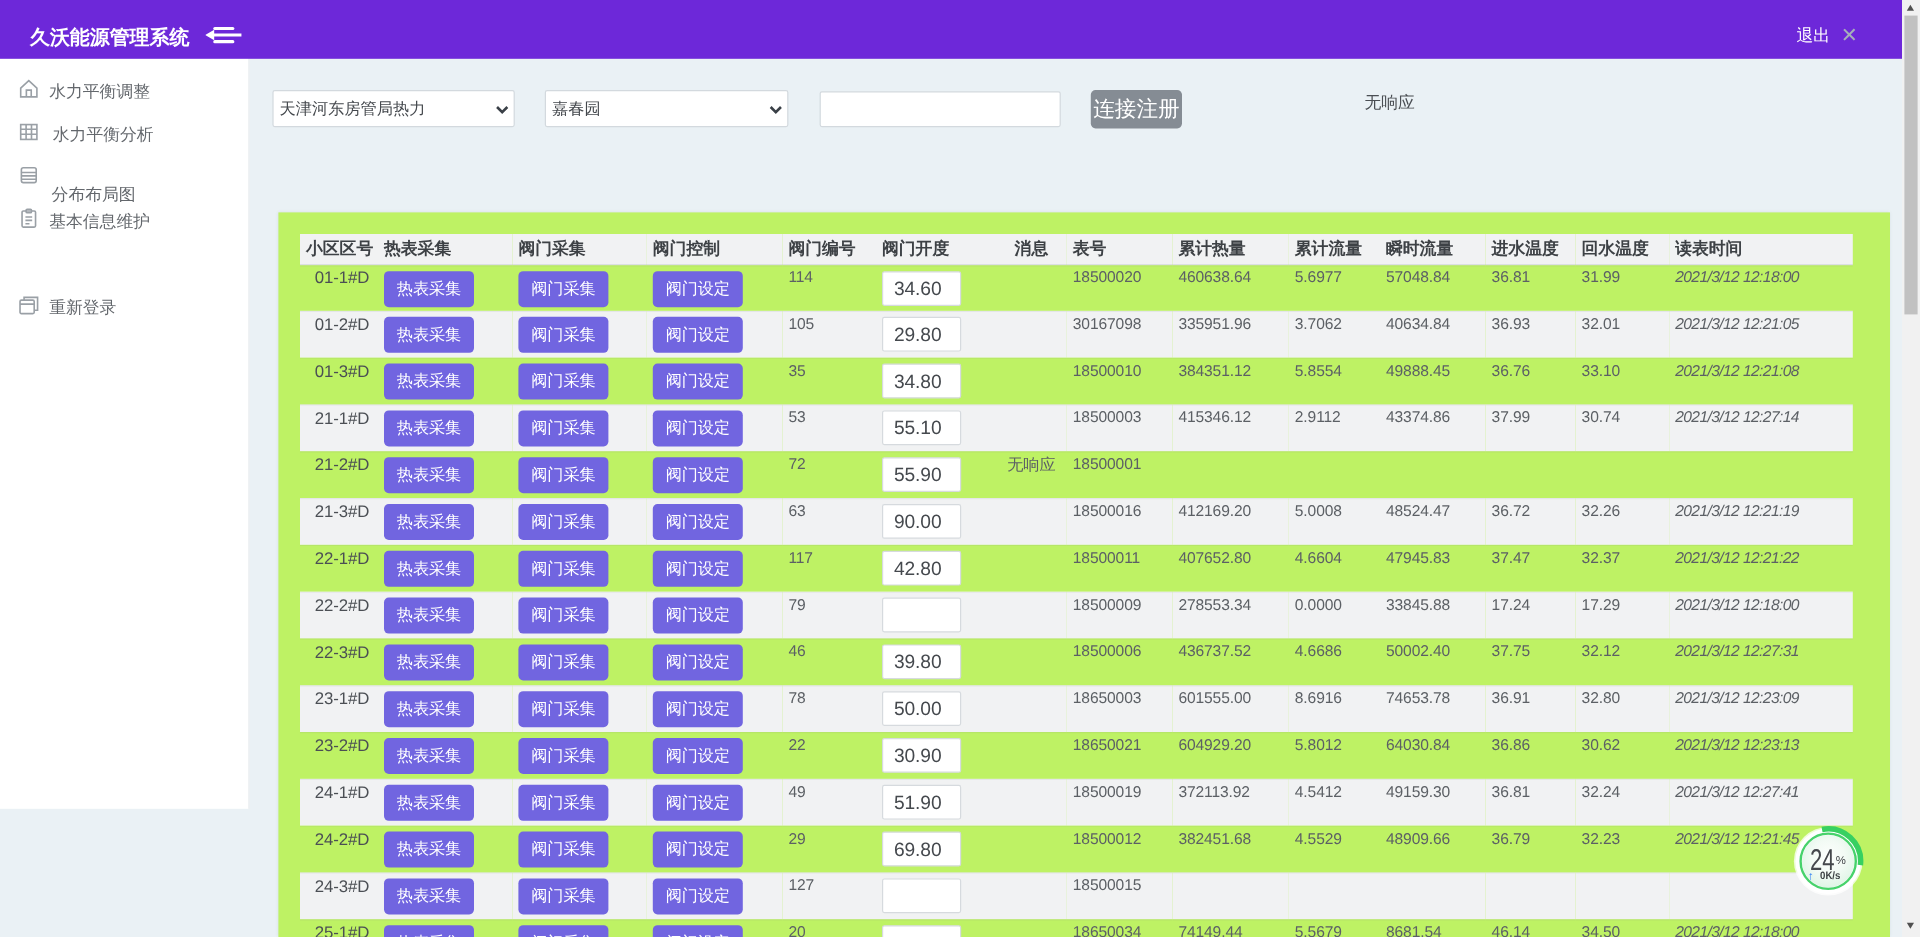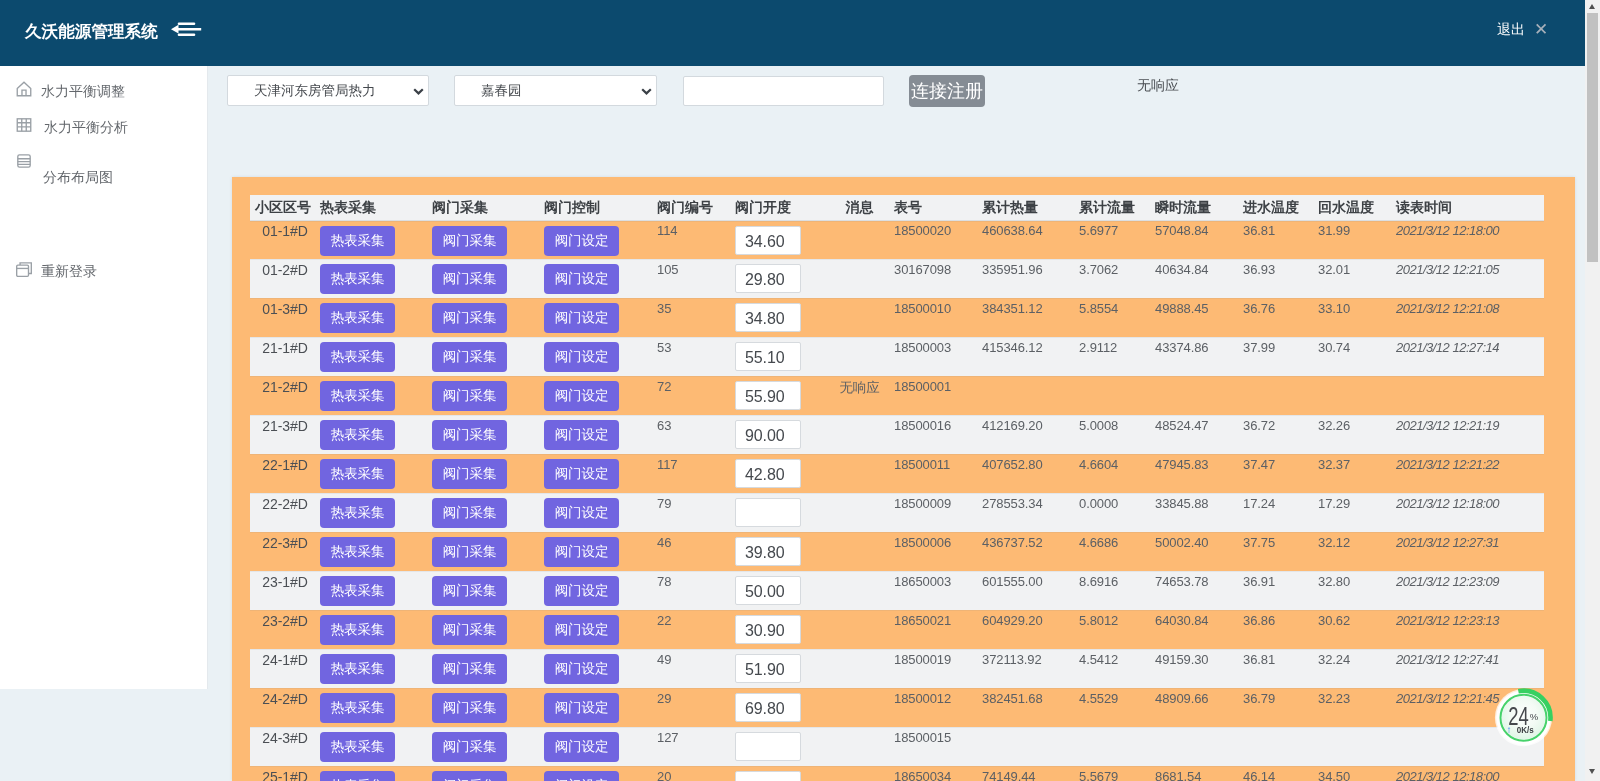--- a/index.html
+++ b/index.html
@@ -9,44 +9,44 @@
 
   
   .sbar { position:absolute; right:0; top:0; width:15px; height:781px; background:#f1f1f1; z-index:50; }
   .sbar .thumb { position:absolute; left:2px; right:2px; top:13px; height:249px; background:#c1c1c1; }
   .sbar .arr-up { position:absolute; left:4px; top:4px; width:0; height:0;
     border-left:3.5px solid transparent; border-right:3.5px solid transparent; border-bottom:5px solid #505050; }
   .sbar .arr-dn { position:absolute; left:4px; top:769px; width:0; height:0;
     border-left:3.5px solid transparent; border-right:3.5px solid transparent; border-top:5px solid #505050; }
 
   
-  .topbar { position:absolute; left:0; top:0; width:1585px; height:66px; background:#0c4a6e; z-index:20; }
+  .topbar { position:absolute; left:0; top:0; width:1585px; height:49px; background:#6d28d9; z-index:20; }
   .topbar .brand { position:absolute; left:25px; top:21px; font-size:16.6px; font-weight:bold; color:#fff; }
   .topbar .toggle { position:absolute; left:171px; top:22px; }
   .topbar .logout { position:absolute; left:1497px; top:21px; font-size:14px; color:#fff; }
   .topbar .close-x { position:absolute; left:1534px; top:19px; font-size:17px; color:#a7b0ba; }
 
   
-  .sidebar { position:absolute; left:0; top:57px; width:208px; height:632px; background:#fff; border-right:1px solid #e4e9ed; z-index:10; }
+  .sidebar { position:absolute; left:0; top:42px; width:208px; height:632px; background:#fff; border-right:1px solid #e4e9ed; z-index:10; }
   .menu-item { position:absolute; left:0; width:208px; height:36px; }
   .menu-item .mi-icon { position:absolute; left:14.5px; top:5.5px; }
   .menu-item .mi-text { position:absolute; left:41px; top:8.5px; font-size:14px; color:#63676c; }
   .tofu { position:absolute; left:185px; top:10px; width:6px; height:10px; border:1px solid #7a8087; }
 
   
   .ctl-select { position:absolute; height:31px; background:#fff; border:1px solid #d3d9de; border-radius:2px;
-     font-size:13.5px; color:#44484d; line-height:29px; padding-left:26px; }
+     font-size:13.5px; color:#44484d; line-height:29px; padding-left:5px; }
   .ctl-select .chev { position:absolute; right:4px; top:12px; }
   .ctl-input { position:absolute; left:683px; top:76px; width:201px; height:30px; background:#fff; border:1px solid #d3d9de; border-radius:2px; }
   .ctl-btn { position:absolute; left:909px; top:75px; width:76px; height:32px; background:#858c94; border-radius:4px;
      color:#fff; font-size:18px; text-align:center; line-height:32px; }
   .no-resp { position:absolute; left:1137px; top:77px; font-size:14px; color:#4a4e53; }
 
   
-  .panel { position:absolute; left:232px; top:177px; width:1343px; height:604px; background:#fdba74; z-index:5; box-shadow:0 0 3px rgba(60,80,100,0.12); }
+  .panel { position:absolute; left:232px; top:177px; width:1343px; height:604px; background:#bef264; z-index:5; box-shadow:0 0 3px rgba(60,80,100,0.12); }
   table.grid { position:absolute; left:18px; top:18px; width:1294px; border-collapse:collapse; table-layout:fixed; }
   table.grid th { height:25px; background:#f1f2f3; font-size:14px; font-weight:bold; color:#3d4145;
      text-align:left; padding:2px 0 0 5px; border-bottom:1px solid #dcdfe2; }
   table.grid td { height:39px; vertical-align:top; padding:2.5px 0 0 5px; font-size:13px; color:#5c6065; letter-spacing:-0.1px; box-shadow: inset 0 1px 0 rgba(120,130,140,0.10); }
   table.grid td:last-child { letter-spacing:-0.5px;font-style:italic; }
   table.grid tr.alt td { background:#f1f2f3; }
   table.grid td.lbl { color:#4b4f54; font-size:14px;text-align:center; }
   table.grid td.c-msg { font-size:13.5px; }
   table.grid td.btn-cell { padding:5px 0 0 5px; }
   table.grid th.c-msg, table.grid td.c-msg { text-align:center; padding-left:0; }
@@ -86,20 +86,28 @@
         <path d="M2 6 L14 6 M2 9.7 L14 9.7 M6 2.5 L6 13.5 M10 2.5 L10 13.5"></path>
     </svg>
     <div class="mi-text" style="left:44px;">水力平衡分析</div>
   </div>
   <div class="menu-item" style="top:89.6px;">
     <svg class="mi-icon" width="18" height="18" viewBox="0 0 16 16" fill="none" stroke="#9aa0a6" stroke-width="1.2">
       <rect x="2.5" y="2.5" width="11" height="11" rx="1.5"></rect>
         <path d="M2.5 6 L13.5 6 M2.5 8.5 L13.5 8.5 M2.5 11 L13.5 11"></path>
     </svg>
     <div class="mi-text" style="left:43px;margin-top:14px;">分布布局图</div>
+  </div>
+  <div class="menu-item" style="top:125.6px;">
+    <svg class="mi-icon" width="18" height="18" viewBox="0 0 16 16" fill="none" stroke="#9aa0a6" stroke-width="1.2">
+      <rect x="3" y="2.5" width="10" height="12" rx="1"></rect>
+        <rect x="6" y="1.2" width="4" height="2.6" rx="0.8"></rect>
+      <path d="M5.5 7 L10.5 7 M5.5 9.5 L10.5 9.5 M5.5 12 L8.5 12"></path>
+    </svg>
+    <div class="mi-text">基本信息维护</div>
   </div>
   <div class="menu-item" style="top:197.6px;">
     <svg class="mi-icon" width="18" height="18" viewBox="0 0 16 16" fill="none" stroke="#9aa0a6" stroke-width="1.2">
       <rect x="1.5" y="4.5" width="10.5" height="10" rx="1"></rect>
         <path d="M1.5 7.5 L12 7.5"></path>
       <path d="M4.5 4.5 L4.5 2.5 L14.5 2.5 L14.5 12 L12 12"></path>
     </svg>
     <div class="mi-text">重新登录</div>
   </div>
 </div>

